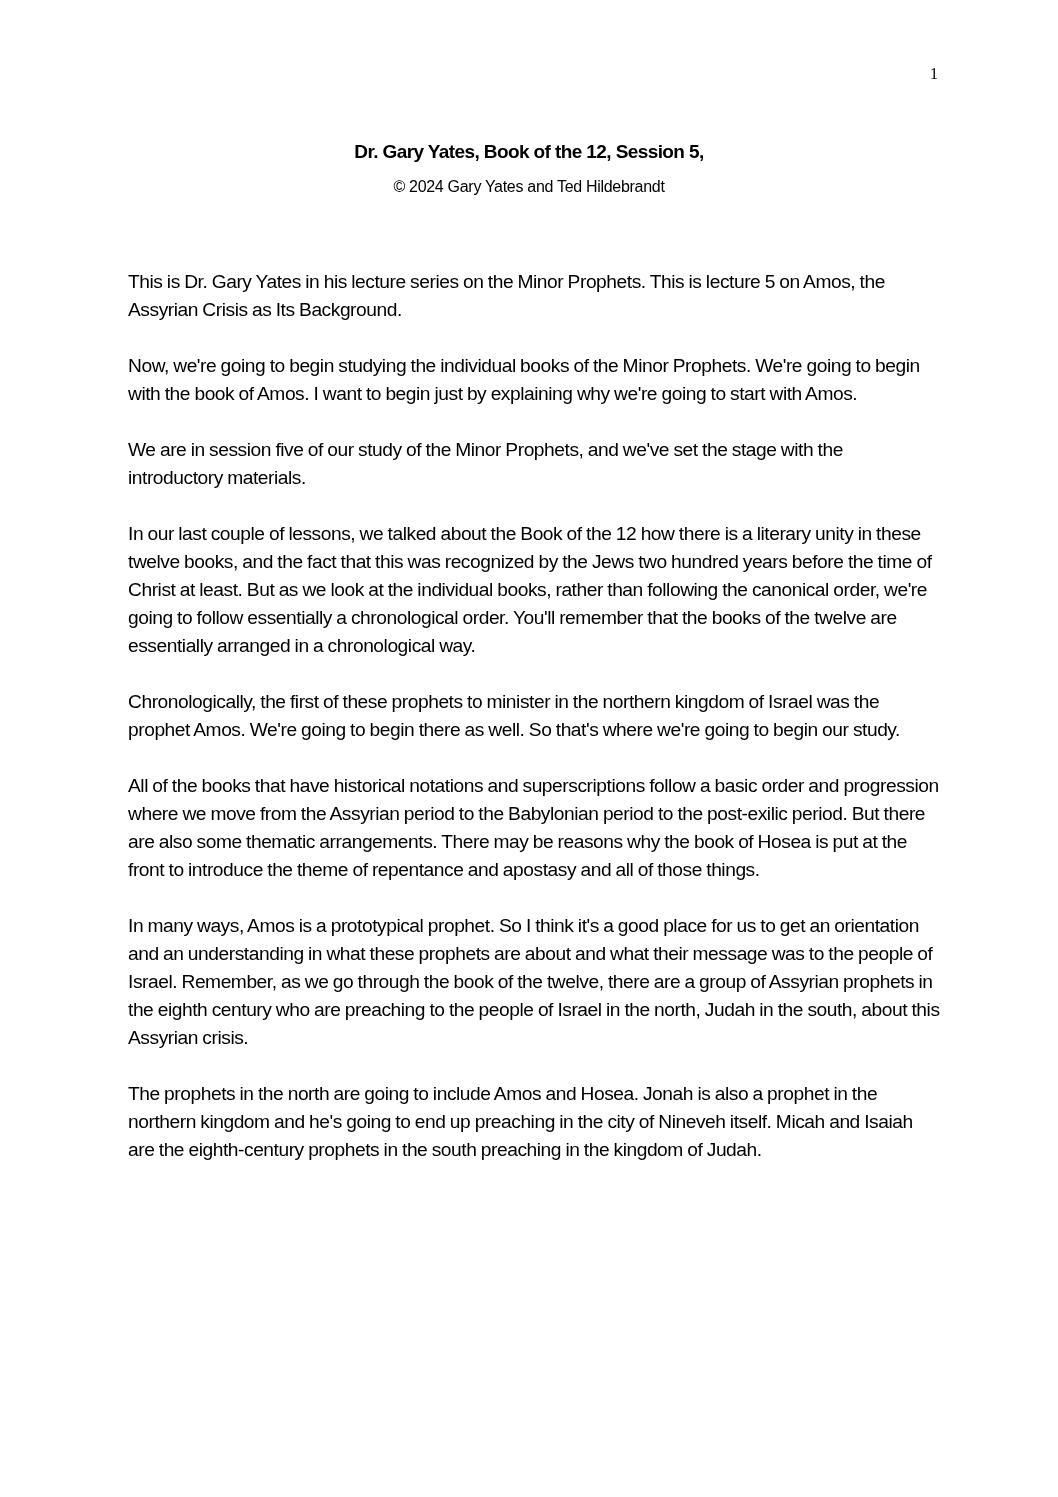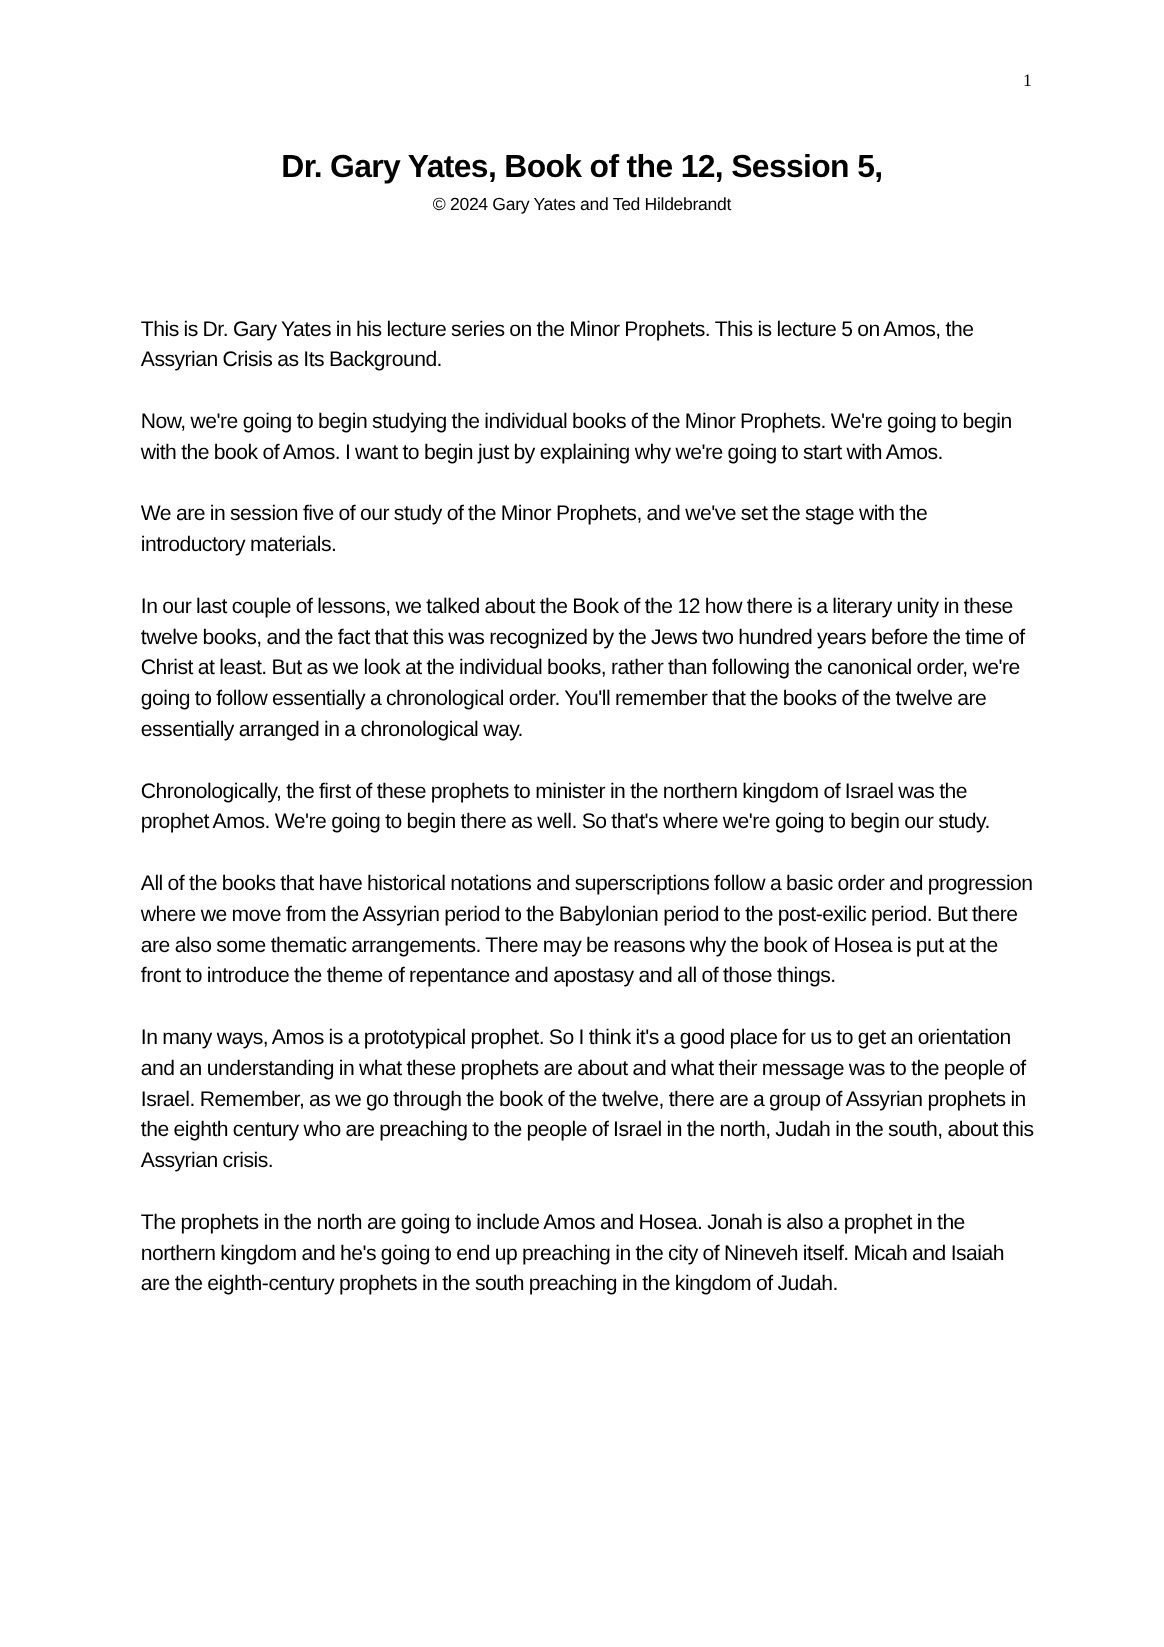--- a/index.html
+++ b/index.html
@@ -26,35 +26,35 @@
     }
     .title-block {
       position: absolute;
       top: 130px;
       left: 0;
       width: 1058px;
       text-align: center;
       font-family: "Liberation Sans", sans-serif;
     }
     .title-line {
-      font-size: 29px;
+      font-size: 19px;
       font-weight: bold;
       line-height: 44px;
       letter-spacing: -0.6px;
       margin: 0;
     }
     .copyright {
       font-size: 16px;
       line-height: 26px;
       margin: 0;
       letter-spacing: -0.3px;
     }
     .body-text {
       position: absolute;
-      top: 286px;
+      top: 268px;
       left: 128px;
       width: 812px;
       font-family: "Liberation Sans", sans-serif;
       font-size: 19.2px;
       line-height: 28px;
       letter-spacing: -0.45px;
       word-spacing: -0.5px;
     }
     .body-text p {
       margin: 0 0 28px 0;

